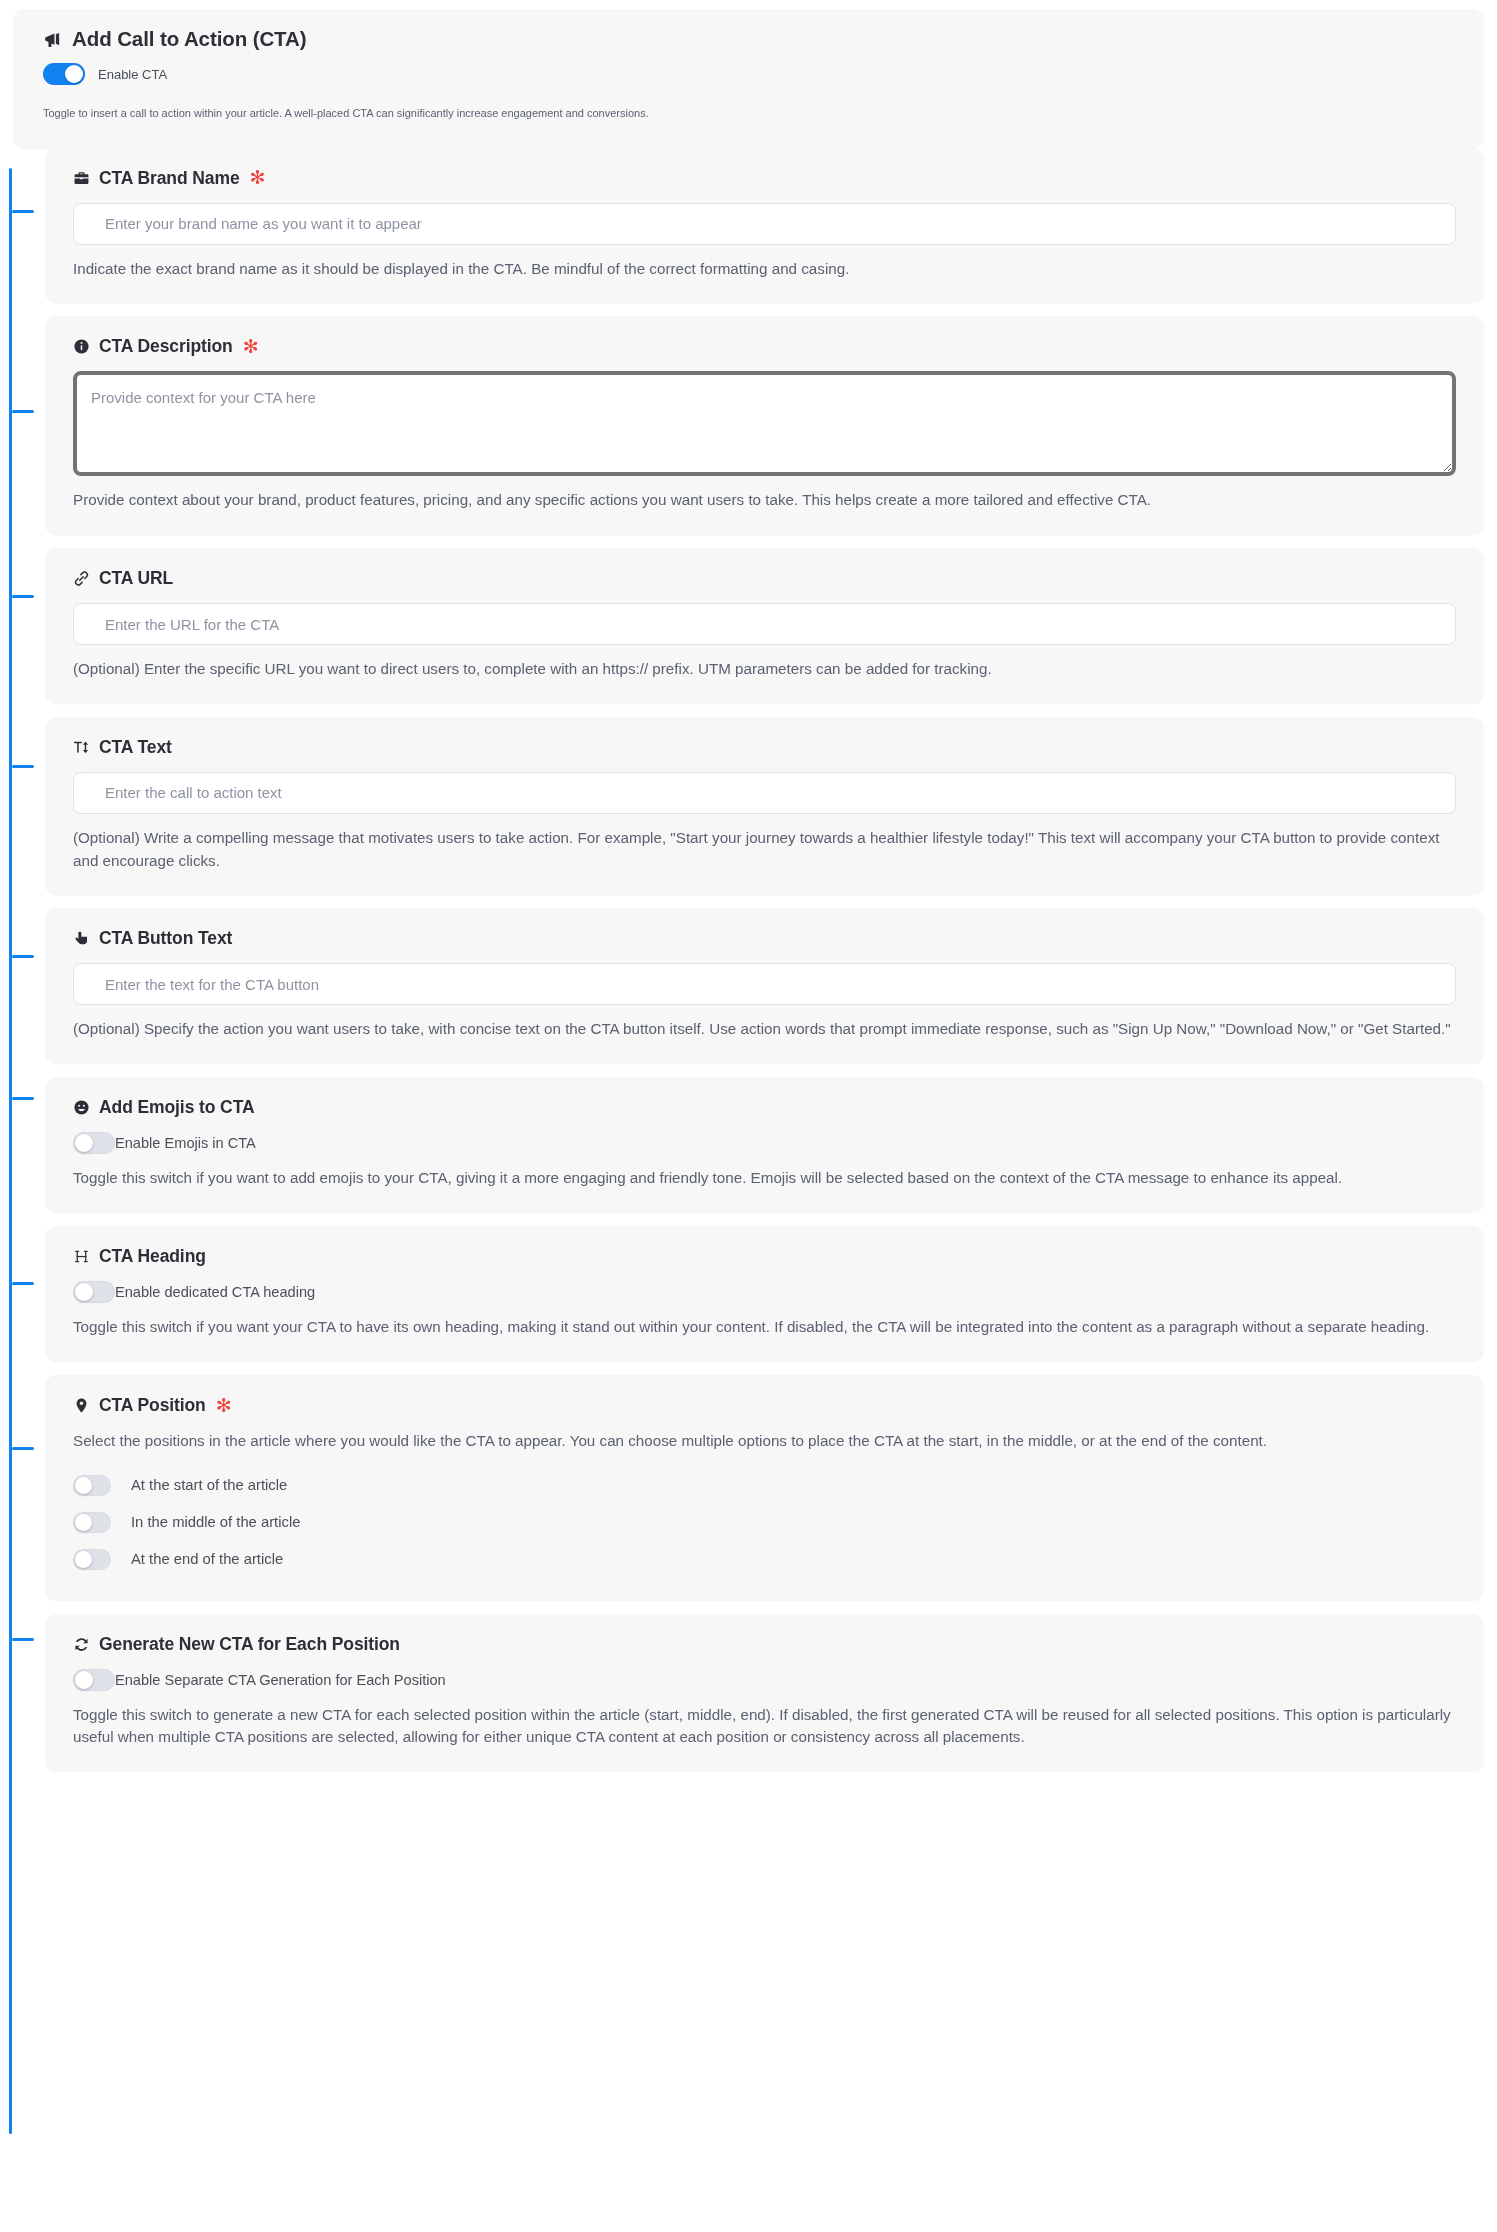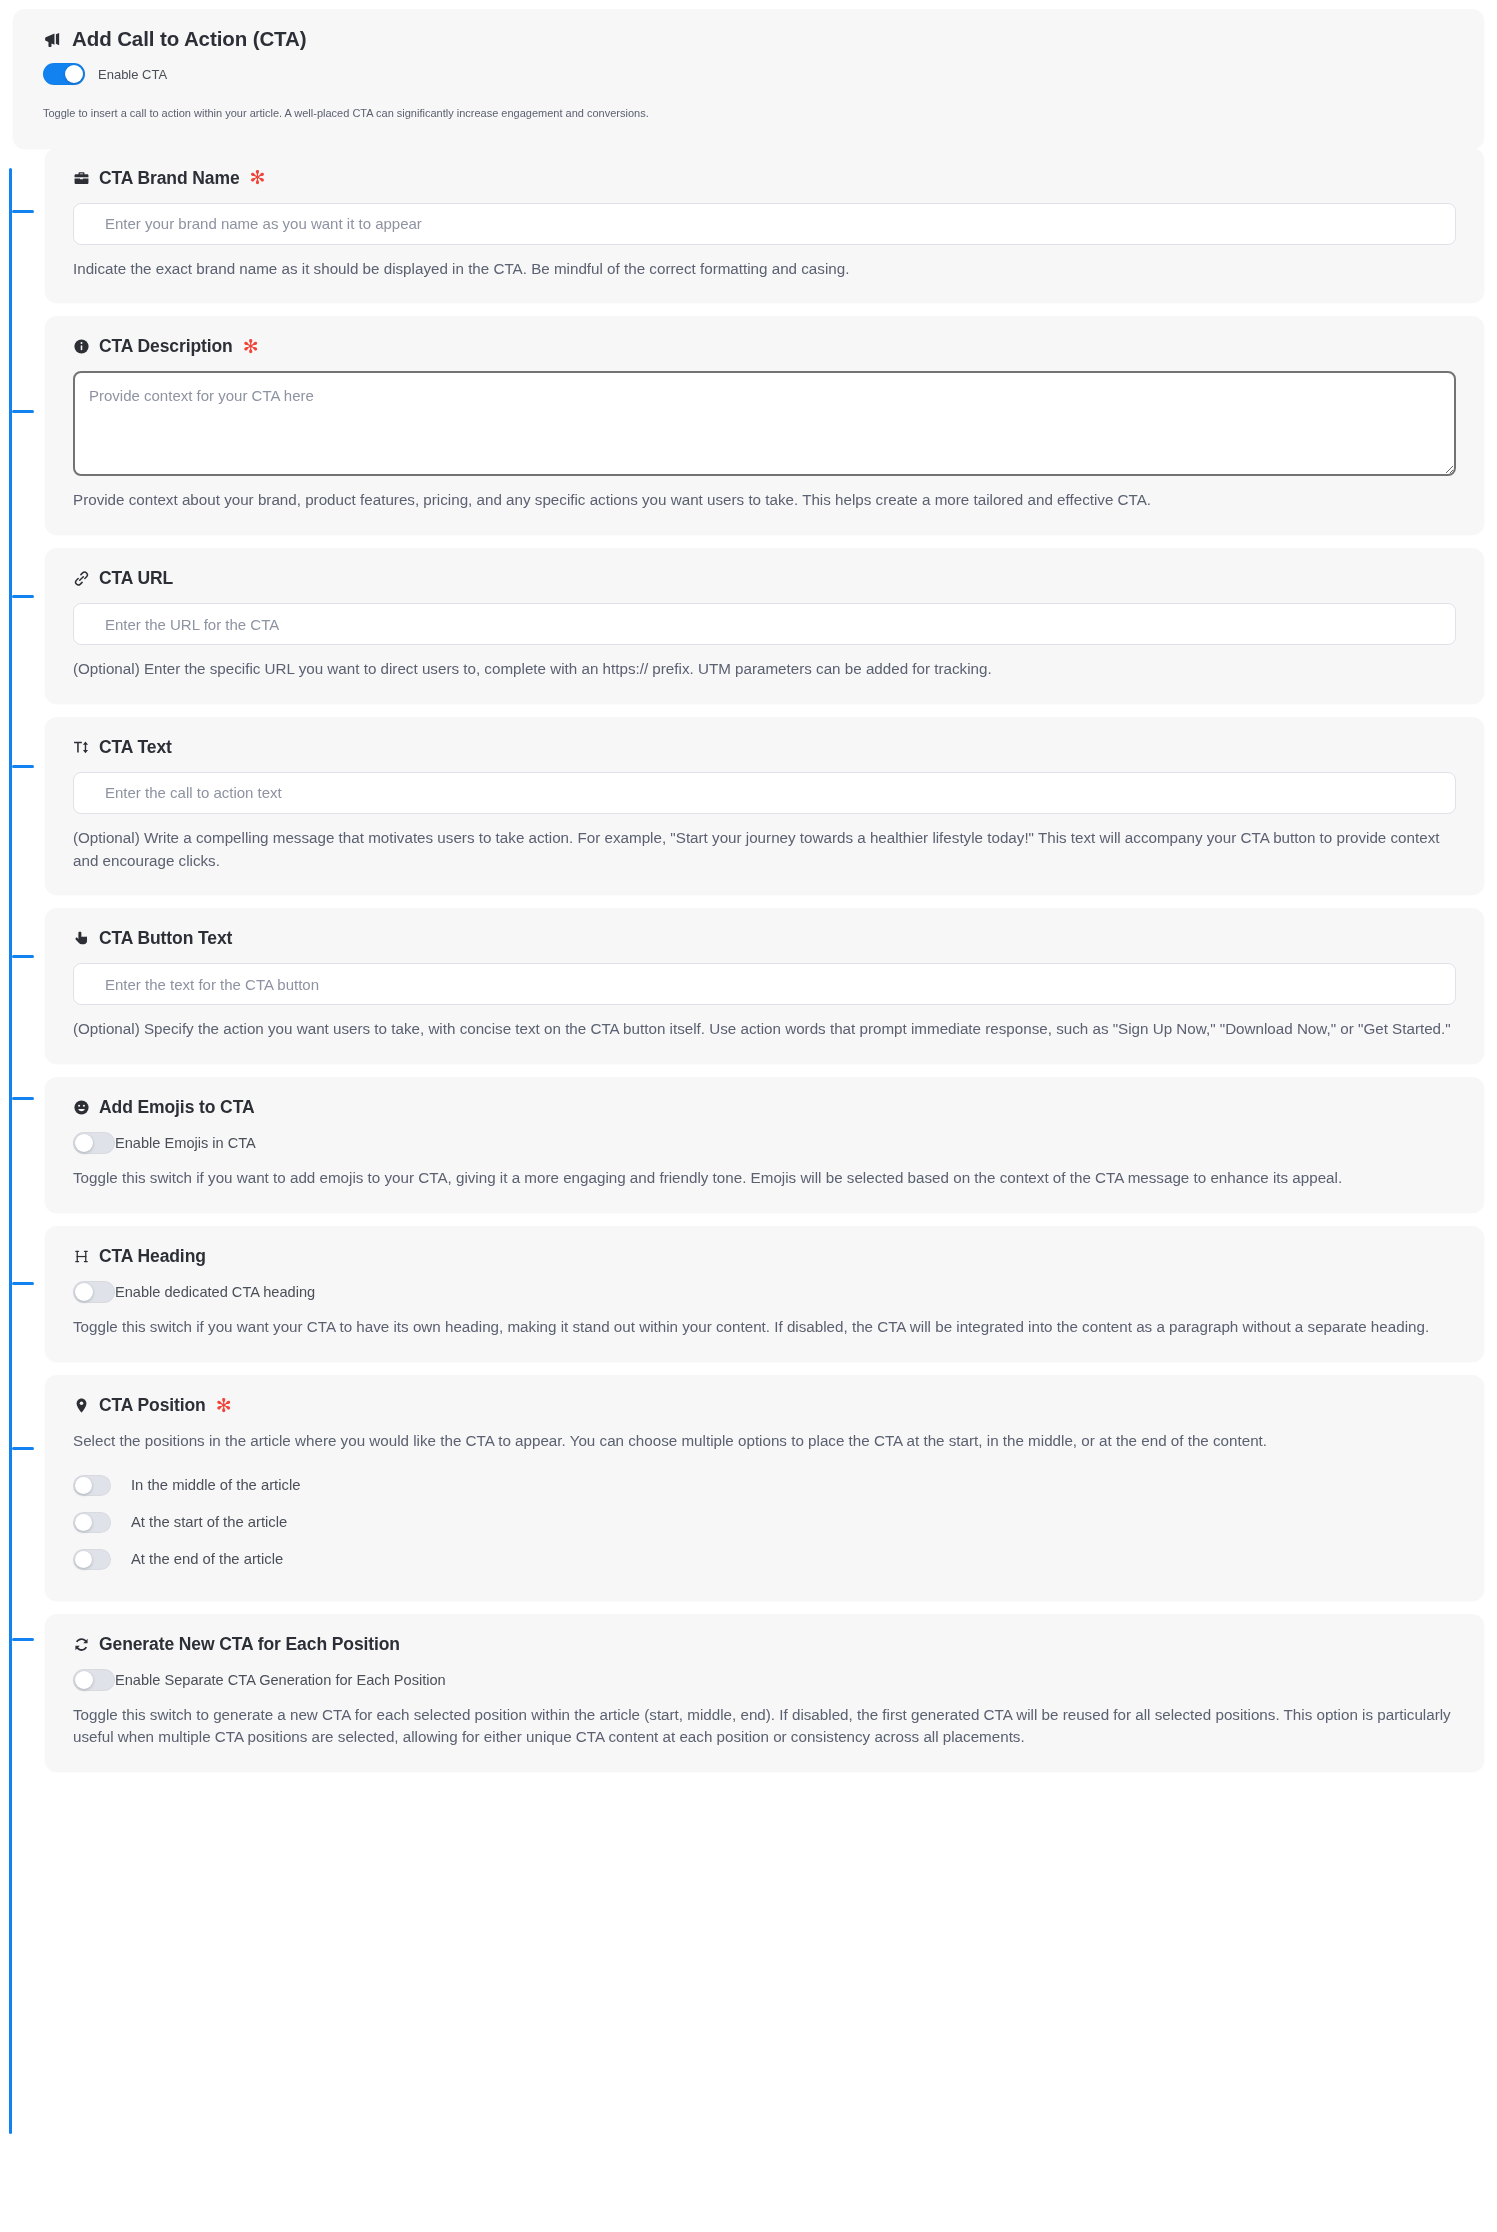--- a/index.html
+++ b/index.html
@@ -153,21 +153,21 @@
     font-size: 15px;
     color: #2c2f36;
     outline: none;
   }
   .field-input::placeholder { color: #8d93a1; }
 
   .field-textarea {
     display: block;
     width: 100%;
     height: 105px;
-    border: 2px solid #737373;
+    border: 4px solid #737373;
     border-radius: 8px;
     background: #ffffff;
     padding: 12px 14px;
     font-family: "Liberation Sans", sans-serif;
     font-size: 15px;
     color: #0369a1;
     outline: none;
     resize: vertical;
     line-height: 1.4;
   }
@@ -353,36 +353,36 @@
         <svg width="17" height="17" viewBox="0 0 24 24" fill="#2c2f36">
           <path d="M12 2.1 C8.2 2.1 5.1 5.2 5.1 9 C5.1 14.2 12 22 12 22 C12 22 18.9 14.2 18.9 9 C18.9 5.2 15.8 2.1 12 2.1 Z"></path>
           <circle cx="12" cy="8.9" r="2.5" fill="#f7f7f8"></circle>
         </svg>
       </span>
       <span>CTA Position</span>
       <span class="req">✻</span>
     </div>
     <div class="field-desc above">Select the positions in the article where you would like the CTA to appear. You can choose multiple options to place the CTA at the start, in the middle, or at the end of the content.</div>
     <div class="option-list">
+      <div class="option-row">
+        <span class="switch sm">
+            <span class="knob"></span>
+          </span>
+        <span class="opt-label">At the start of the article</span>
+      </div>
       <div class="option-row">
         <span class="switch sm">
             <span class="knob"></span>
           </span>
         <span class="opt-label">In the middle of the article</span>
       </div>
       <div class="option-row">
         <span class="switch sm">
             <span class="knob"></span>
           </span>
-        <span class="opt-label">At the start of the article</span>
-      </div>
-      <div class="option-row">
-        <span class="switch sm">
-            <span class="knob"></span>
-          </span>
         <span class="opt-label">At the end of the article</span>
       </div>
     </div>
   </div>
 
   <div class="field-card c-generate">
     <div class="field-title">
       <span class="ico">
         <svg width="17" height="17" viewBox="0 0 24 24" fill="#2c2f36">
           <path d="M4.1 7.6 C5.6 4.8 8.6 3 12 3 C14.6 3 17 4.1 18.6 5.9 L20.6 3.9 L20.6 10.1 L14.4 10.1 L16.8 7.7 C15.6 6.4 13.9 5.6 12 5.6 C9.6 5.6 7.5 6.9 6.4 8.9 Z"></path>

